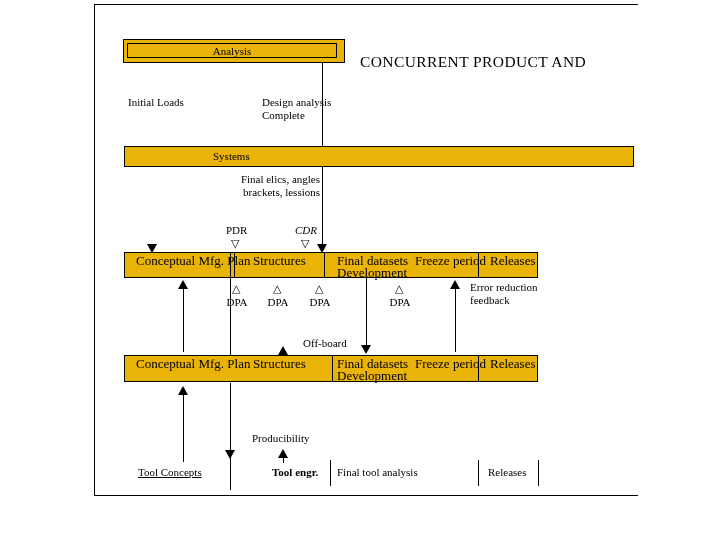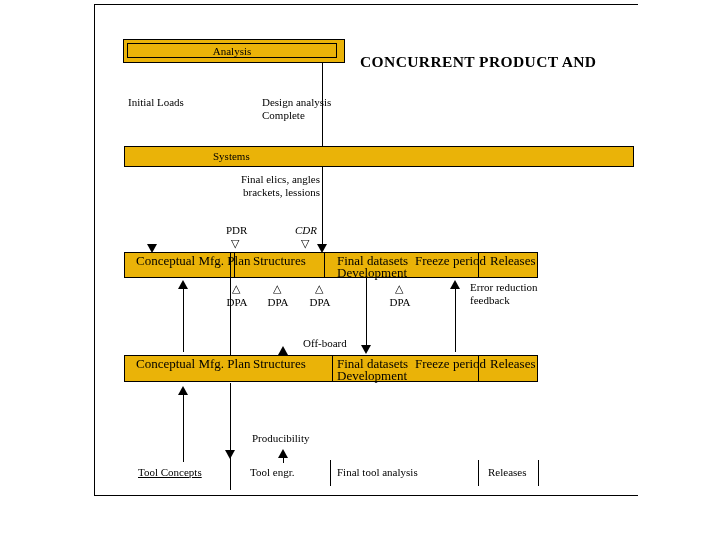--- a/index.html
+++ b/index.html
@@ -10,21 +10,21 @@
   .bar{position:absolute;border:1px solid #000;background:#eab308;box-sizing:border-box;z-index:2;}
   .vline{position:absolute;width:1px;background:#000;}
   .z1{z-index:1;}
   .divider{position:absolute;top:0;height:100%;width:1px;background:#000;}
   .tri-up{position:absolute;width:0;height:0;border-left:5px solid transparent;
           border-right:5px solid transparent;border-bottom:9px solid #000;z-index:3;}
   .tri-down{position:absolute;width:0;height:0;border-left:5px solid transparent;
           border-right:5px solid transparent;border-top:9px solid #000;z-index:3;}
   .hollow-tri{position:absolute;font-family:"DejaVu Sans",sans-serif;font-size:11px;
           line-height:11px;color:#000;z-index:3;}
-  .title{position:absolute;left:360px;top:52px;width:260px;font-size:15.5px;font-weight:bold;
+  .title{position:absolute;left:360px;top:52px;width:260px;font-size:15.5px;font-weight:normal;
           line-height:19px;letter-spacing:0.4px;}
   .rowtxt{position:absolute;top:2px;font-size:13px;line-height:12px;white-space:nowrap;}
   .frame{position:absolute;left:94px;top:4px;width:543px;height:490px;
           border-left:1px solid #000;border-top:1px solid #000;border-bottom:1px solid #000;}
   .tick{position:absolute;width:1px;background:#000;top:460px;height:26px;}
 </style>
 </head>
 <body>
 
 <div id="canvas">
@@ -124,17 +124,17 @@
   <div class="tri-down" style="left:225px;top:450px;"></div>
 
   <div class="lbl" style="left:252px;top:432px;">Producibility</div>
   <div class="tri-up" style="left:278px;top:449px;"></div>
   <div class="vline" style="left:283px;top:457px;height:6px;"></div>
 
   <div class="tick" style="left:330px;"></div>
   <div class="tick" style="left:478px;"></div>
   <div class="tick" style="left:538px;"></div>
   <div class="lbl" style="left:138px;top:466px;text-decoration:underline;">Tool Concepts</div>
-  <div class="lbl" style="left:250px;top:466px;">Tool engr.</div>
+  <div class="lbl" style="left:272px;top:466px;font-weight:bold;">Tool engr.</div>
   <div class="lbl" style="left:337px;top:466px;">Final tool analysis</div>
   <div class="lbl" style="left:488px;top:466px;">Releases</div>
 
 </div>
 
 </body></html>

